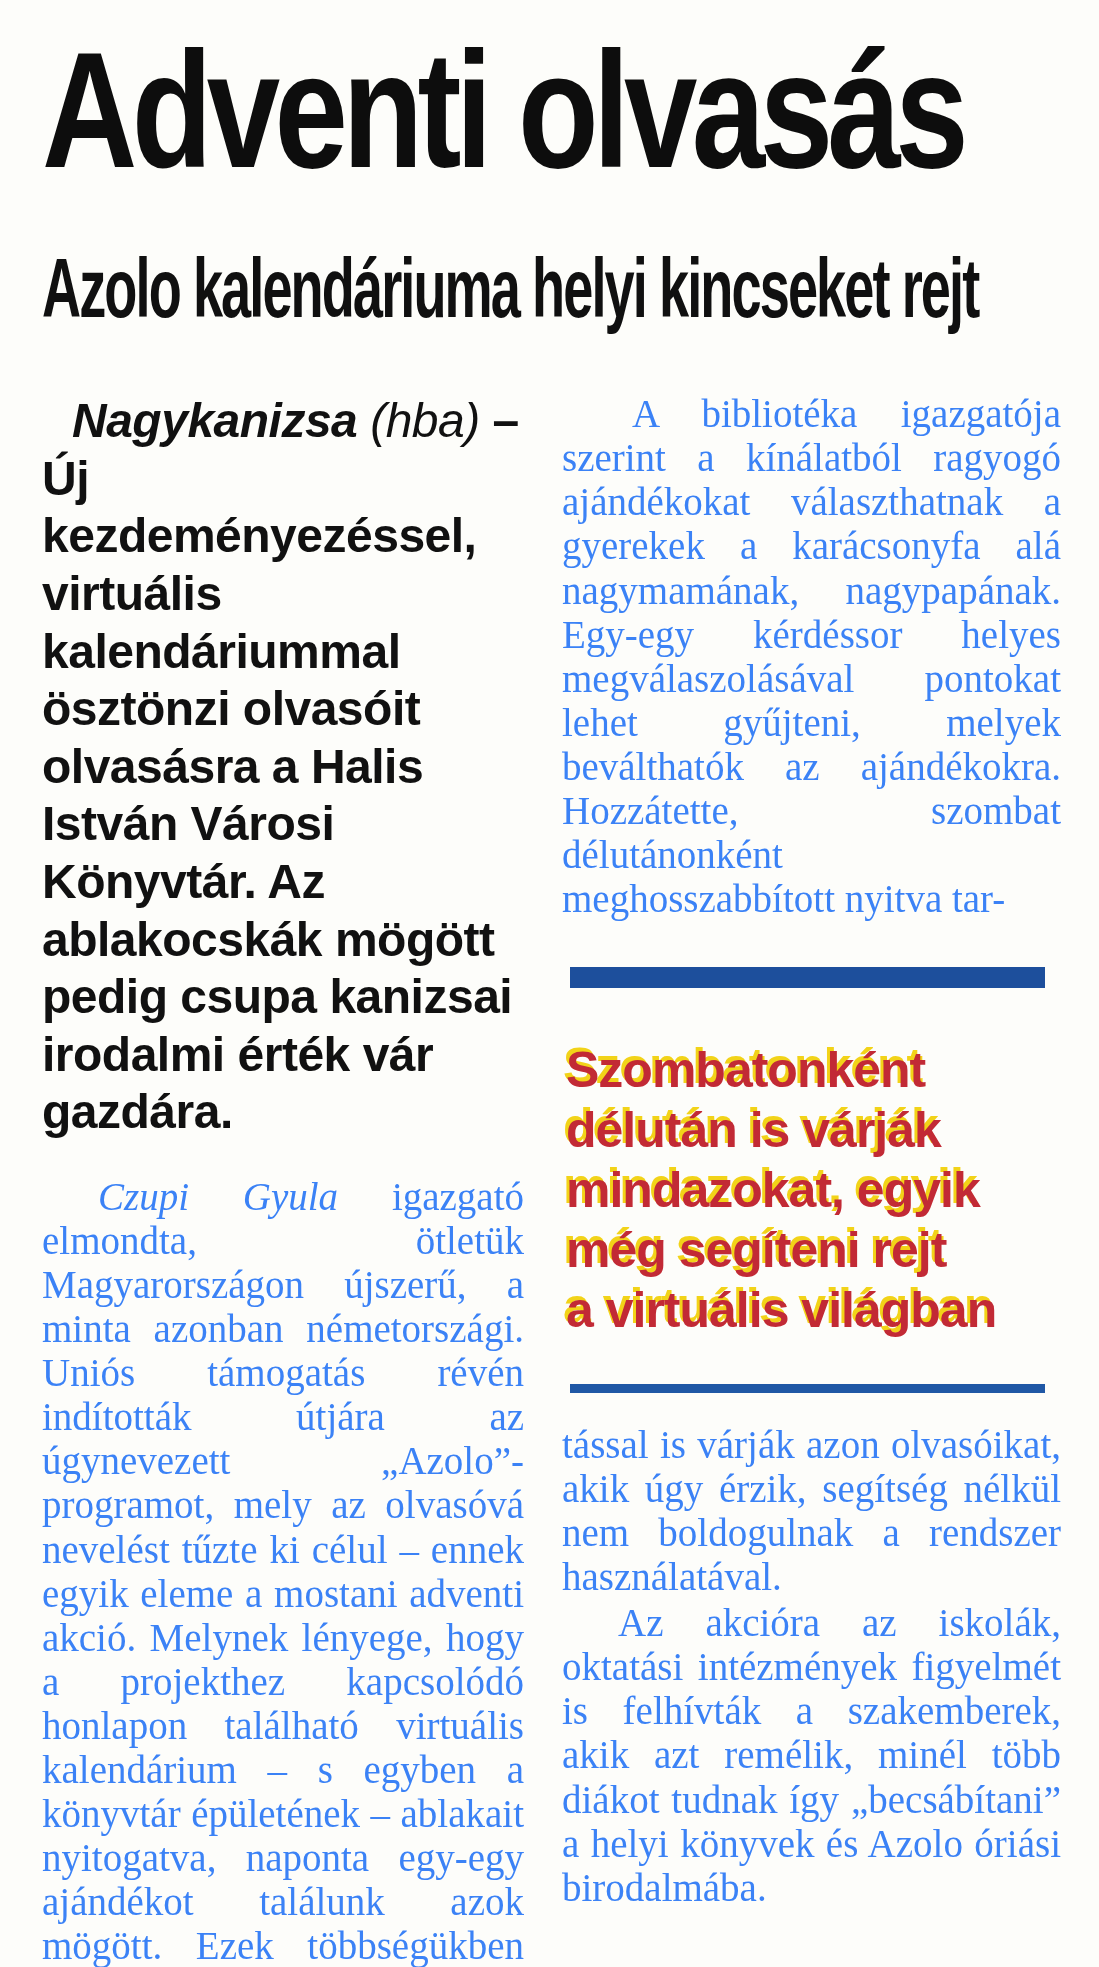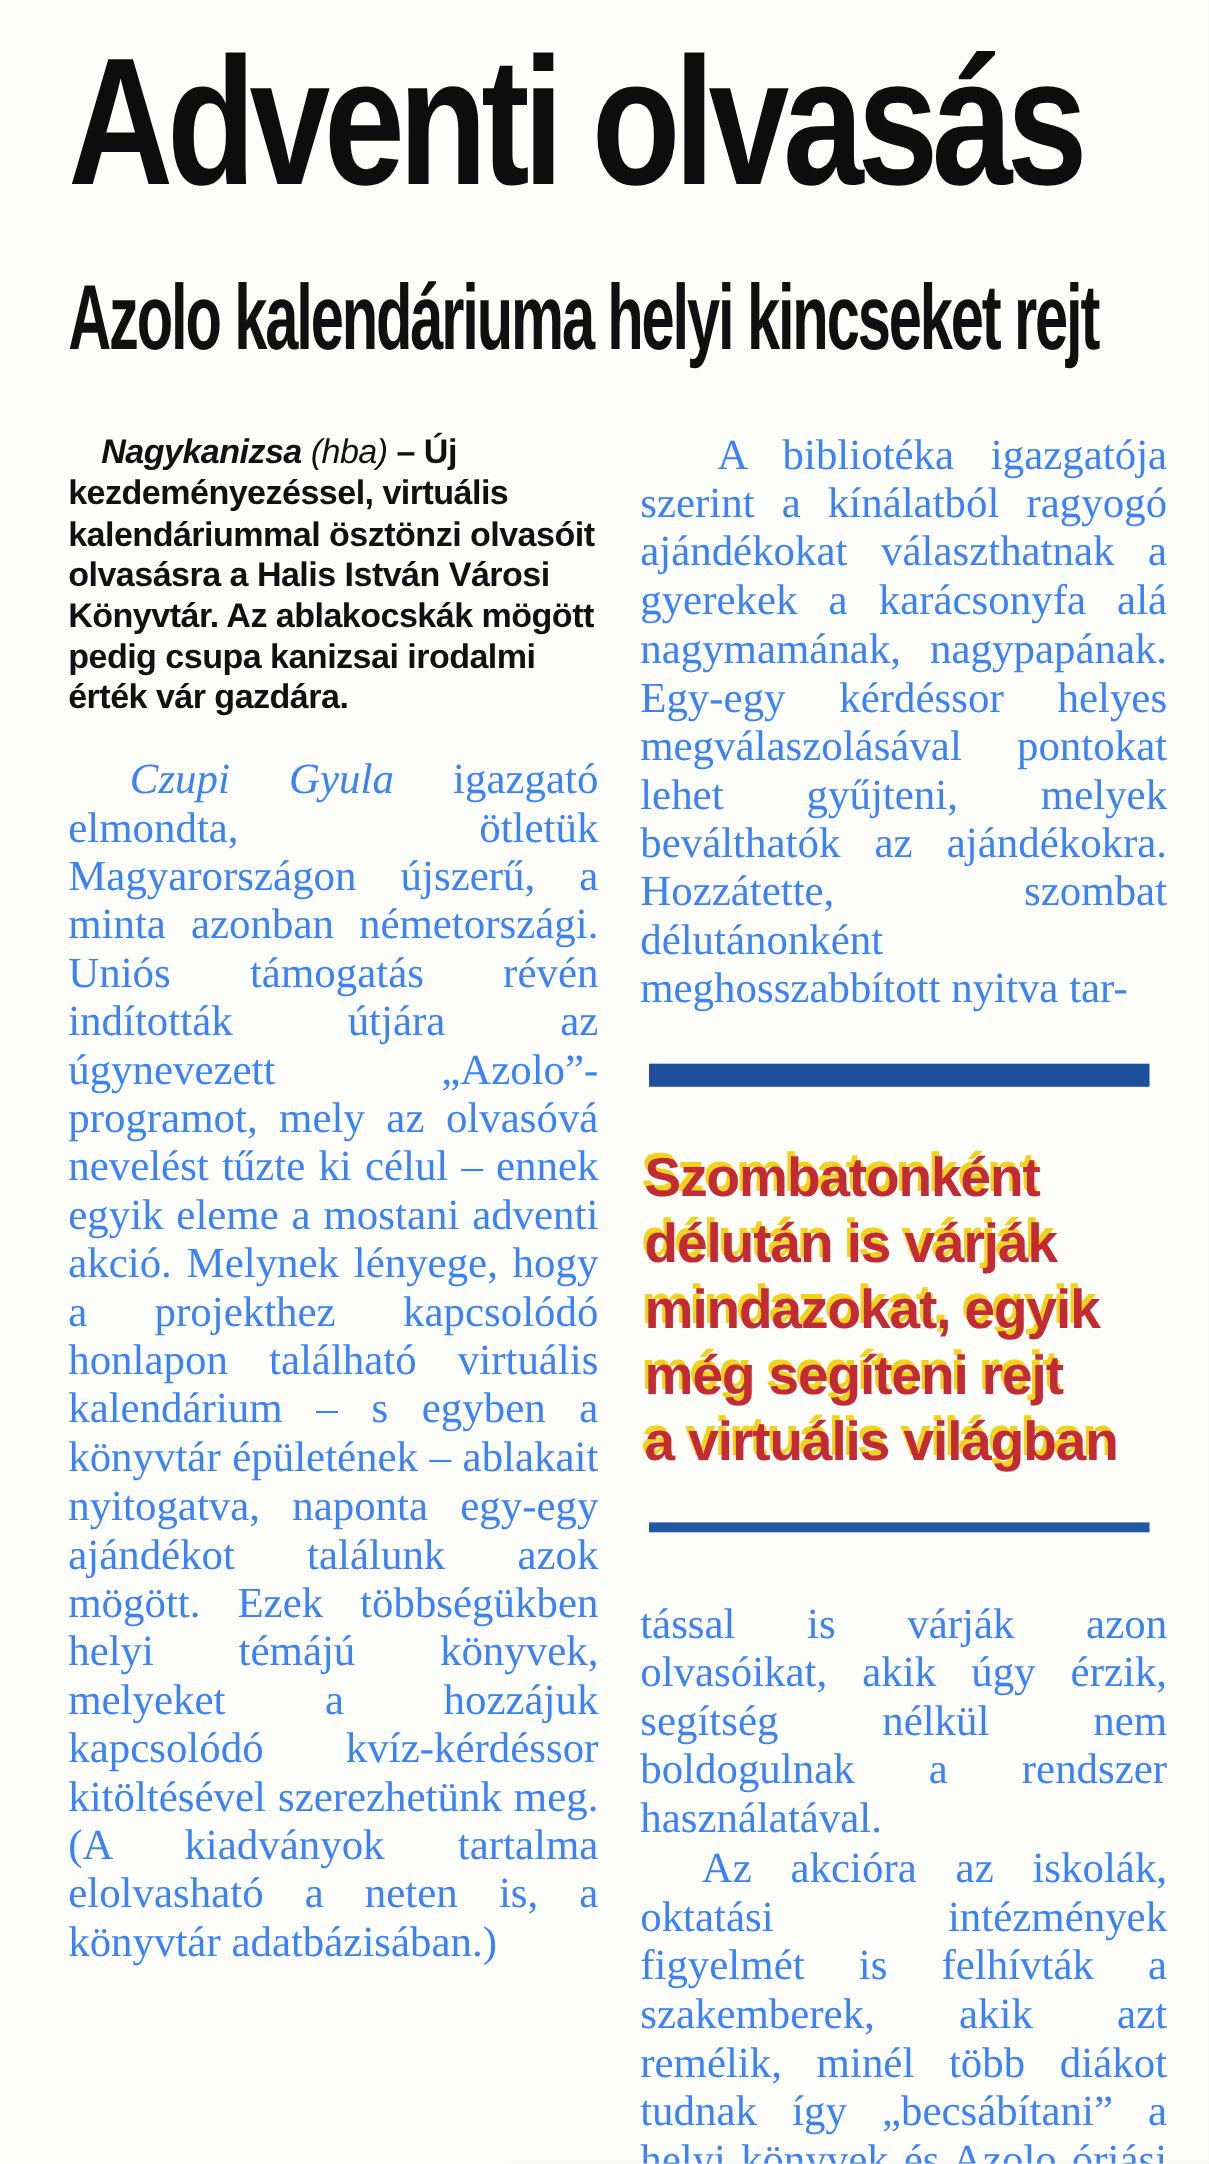--- a/index.html
+++ b/index.html
@@ -2,21 +2,21 @@
 <html lang="hu"><head>
 <meta charset="utf-8">
 <style>
   html,body { margin:0; padding:0; background:#e8e8e8; }
   .page {
     position:relative;
     width:1099px; height:1967px;
     margin:0 auto;
     background:#fdfdfa;
     box-sizing:border-box;
-    padding:26px 38px 0 62px;
+    padding:26px 38px 0 42px;
     overflow:hidden;
     color:#141414;
     font-family:"Liberation Serif", serif;
   }
   
   .headline {
     margin:0;
     font-family:"Liberation Sans", sans-serif;
     font-weight:bold;
     font-size:165px;
@@ -46,21 +46,21 @@
     margin-top:62px;
   }
   .col-left  { width:482px; flex:0 0 auto; }
   .col-right { flex:1 1 auto; min-width:0; }
 
   
   .lead {
     margin:0;
     font-family:"Liberation Sans", sans-serif;
     font-weight:bold;
-    font-size:31px;
+    font-size:48px;
     line-height:1.20;
     letter-spacing:-0.5px;
     text-align:left;
     text-indent:30px;
     color:#111;
   }
   .lead .dateline { font-style:italic; }
   .lead .credit   { font-style:italic; font-weight:normal; }
 
   
@@ -93,21 +93,21 @@
     font-family:"Liberation Sans", sans-serif;
     font-weight:bold;
     font-size:50px;
     line-height:1.20;
     letter-spacing:-1px;
     color:#c22a35;
     text-shadow:-3px -4px 0 #f2d318;
   }
   .pull-quote .pq-line { white-space:nowrap; }
 
-  .after-quote { margin-top:62px; }
+  .after-quote { margin-top:30px; }
 </style>
 </head>
 <body>
 
 <div class="page">
 
   <h1 class="headline">Adventi olvasás</h1>
 
   <h2 class="subhead">Azolo kalendáriuma helyi kincseket rejt</h2>
 

